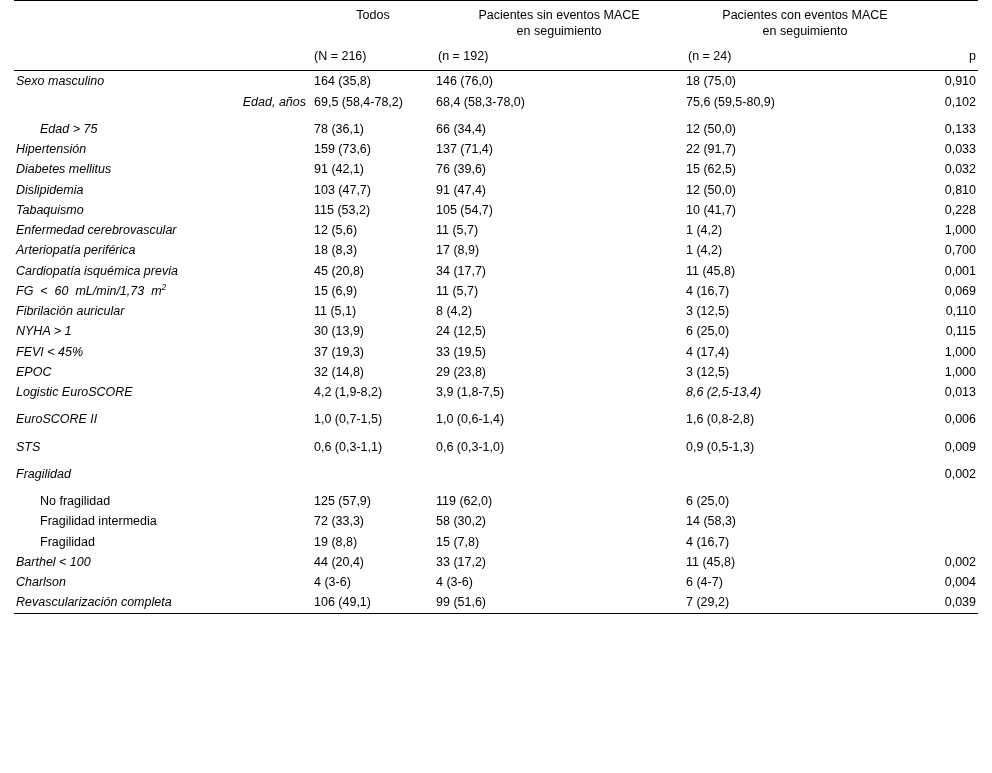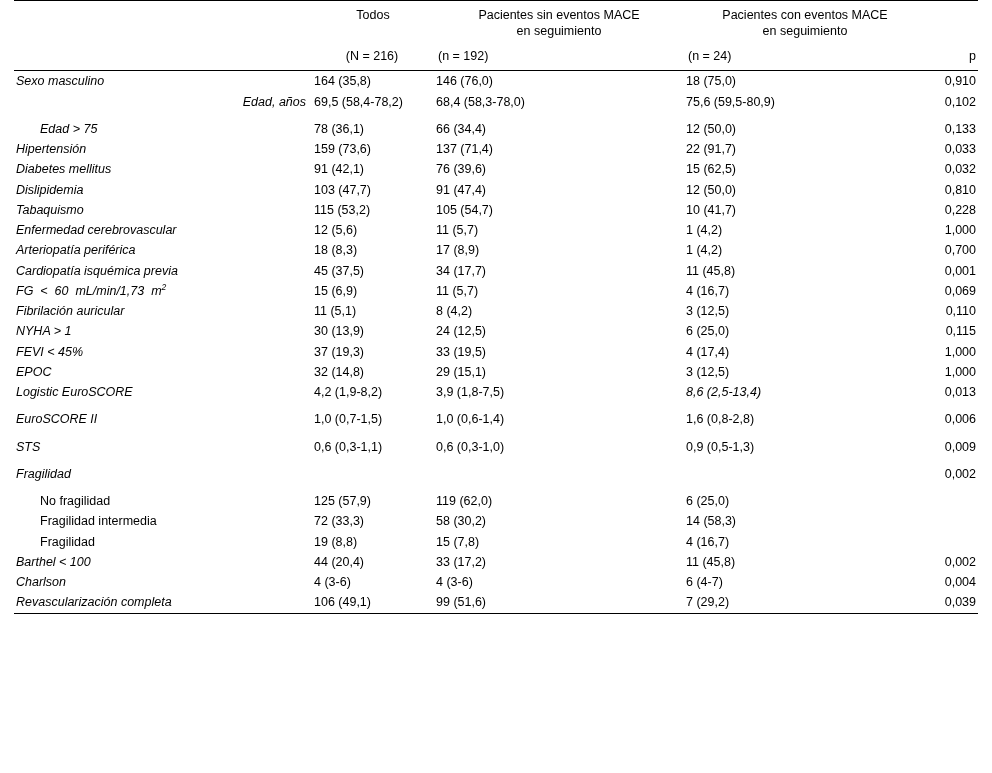--- a/index.html
+++ b/index.html
@@ -48,21 +48,21 @@
     padding: 7px 4px 2px 4px;
     line-height: 1.25;
     font-size: 12.5px;
   }
   .hdr-n {
     text-align: left;
     padding: 8px 4px 7px 4px;
     font-size: 12.5px;
     white-space: nowrap;
   }
-  .hdr-n.left { text-align: center; padding-left: 2px; }
+  .hdr-n.left { text-align: left; padding-left: 2px; }
   .hdr-p {
     text-align: right;
     padding: 8px 2px 7px 4px;
     font-size: 12.5px;
   }
   .hdr-spacer { padding-top: 7px; }
 
   
   .lbl {
     font-style: italic;
@@ -183,21 +183,21 @@
         </tr>
         <tr>
           <td class="lbl">Arteriopatía periférica</td>
           <td class="val">18 (8,3)</td>
           <td class="val">17 (8,9)</td>
           <td class="val">1 (4,2)</td>
           <td class="pval">0,700</td>
         </tr>
         <tr>
           <td class="lbl">Cardiopatía isquémica previa</td>
-          <td class="val">45 (37,5)</td>
+          <td class="val">45 (20,8)</td>
           <td class="val">34 (17,7)</td>
           <td class="val">11 (45,8)</td>
           <td class="pval">0,001</td>
         </tr>
         <tr>
           <td class="lbl">FG&nbsp;&nbsp;&lt;&nbsp;&nbsp;60&nbsp;&nbsp;mL/min/1,73&nbsp;&nbsp;m<sup>2</sup></td>
           <td class="val">15 (6,9)</td>
           <td class="val">11 (5,7)</td>
           <td class="val">4 (16,7)</td>
           <td class="pval">0,069</td>
@@ -219,21 +219,21 @@
         <tr>
           <td class="lbl">FEVI  &lt;  45%</td>
           <td class="val">37 (19,3)</td>
           <td class="val">33 (19,5)</td>
           <td class="val">4 (17,4)</td>
           <td class="pval">1,000</td>
         </tr>
         <tr>
           <td class="lbl">EPOC</td>
           <td class="val">32 (14,8)</td>
-          <td class="val">29 (15,1)</td>
+          <td class="val">29 (23,8)</td>
           <td class="val">3 (12,5)</td>
           <td class="pval">1,000</td>
         </tr>
         <tr>
           <td class="lbl" style="padding-bottom: 9px;">Logistic EuroSCORE</td>
           <td class="val" style="padding-bottom: 9px;">4,2 (1,9-8,2)</td>
           <td class="val" style="padding-bottom: 9px;">3,9 (1,8-7,5)</td>
           <td class="val" style="padding-bottom: 9px; font-style: italic;">8,6 (2,5-13,4)</td>
           <td class="pval" style="padding-bottom: 9px;">0,013</td>
         </tr>

